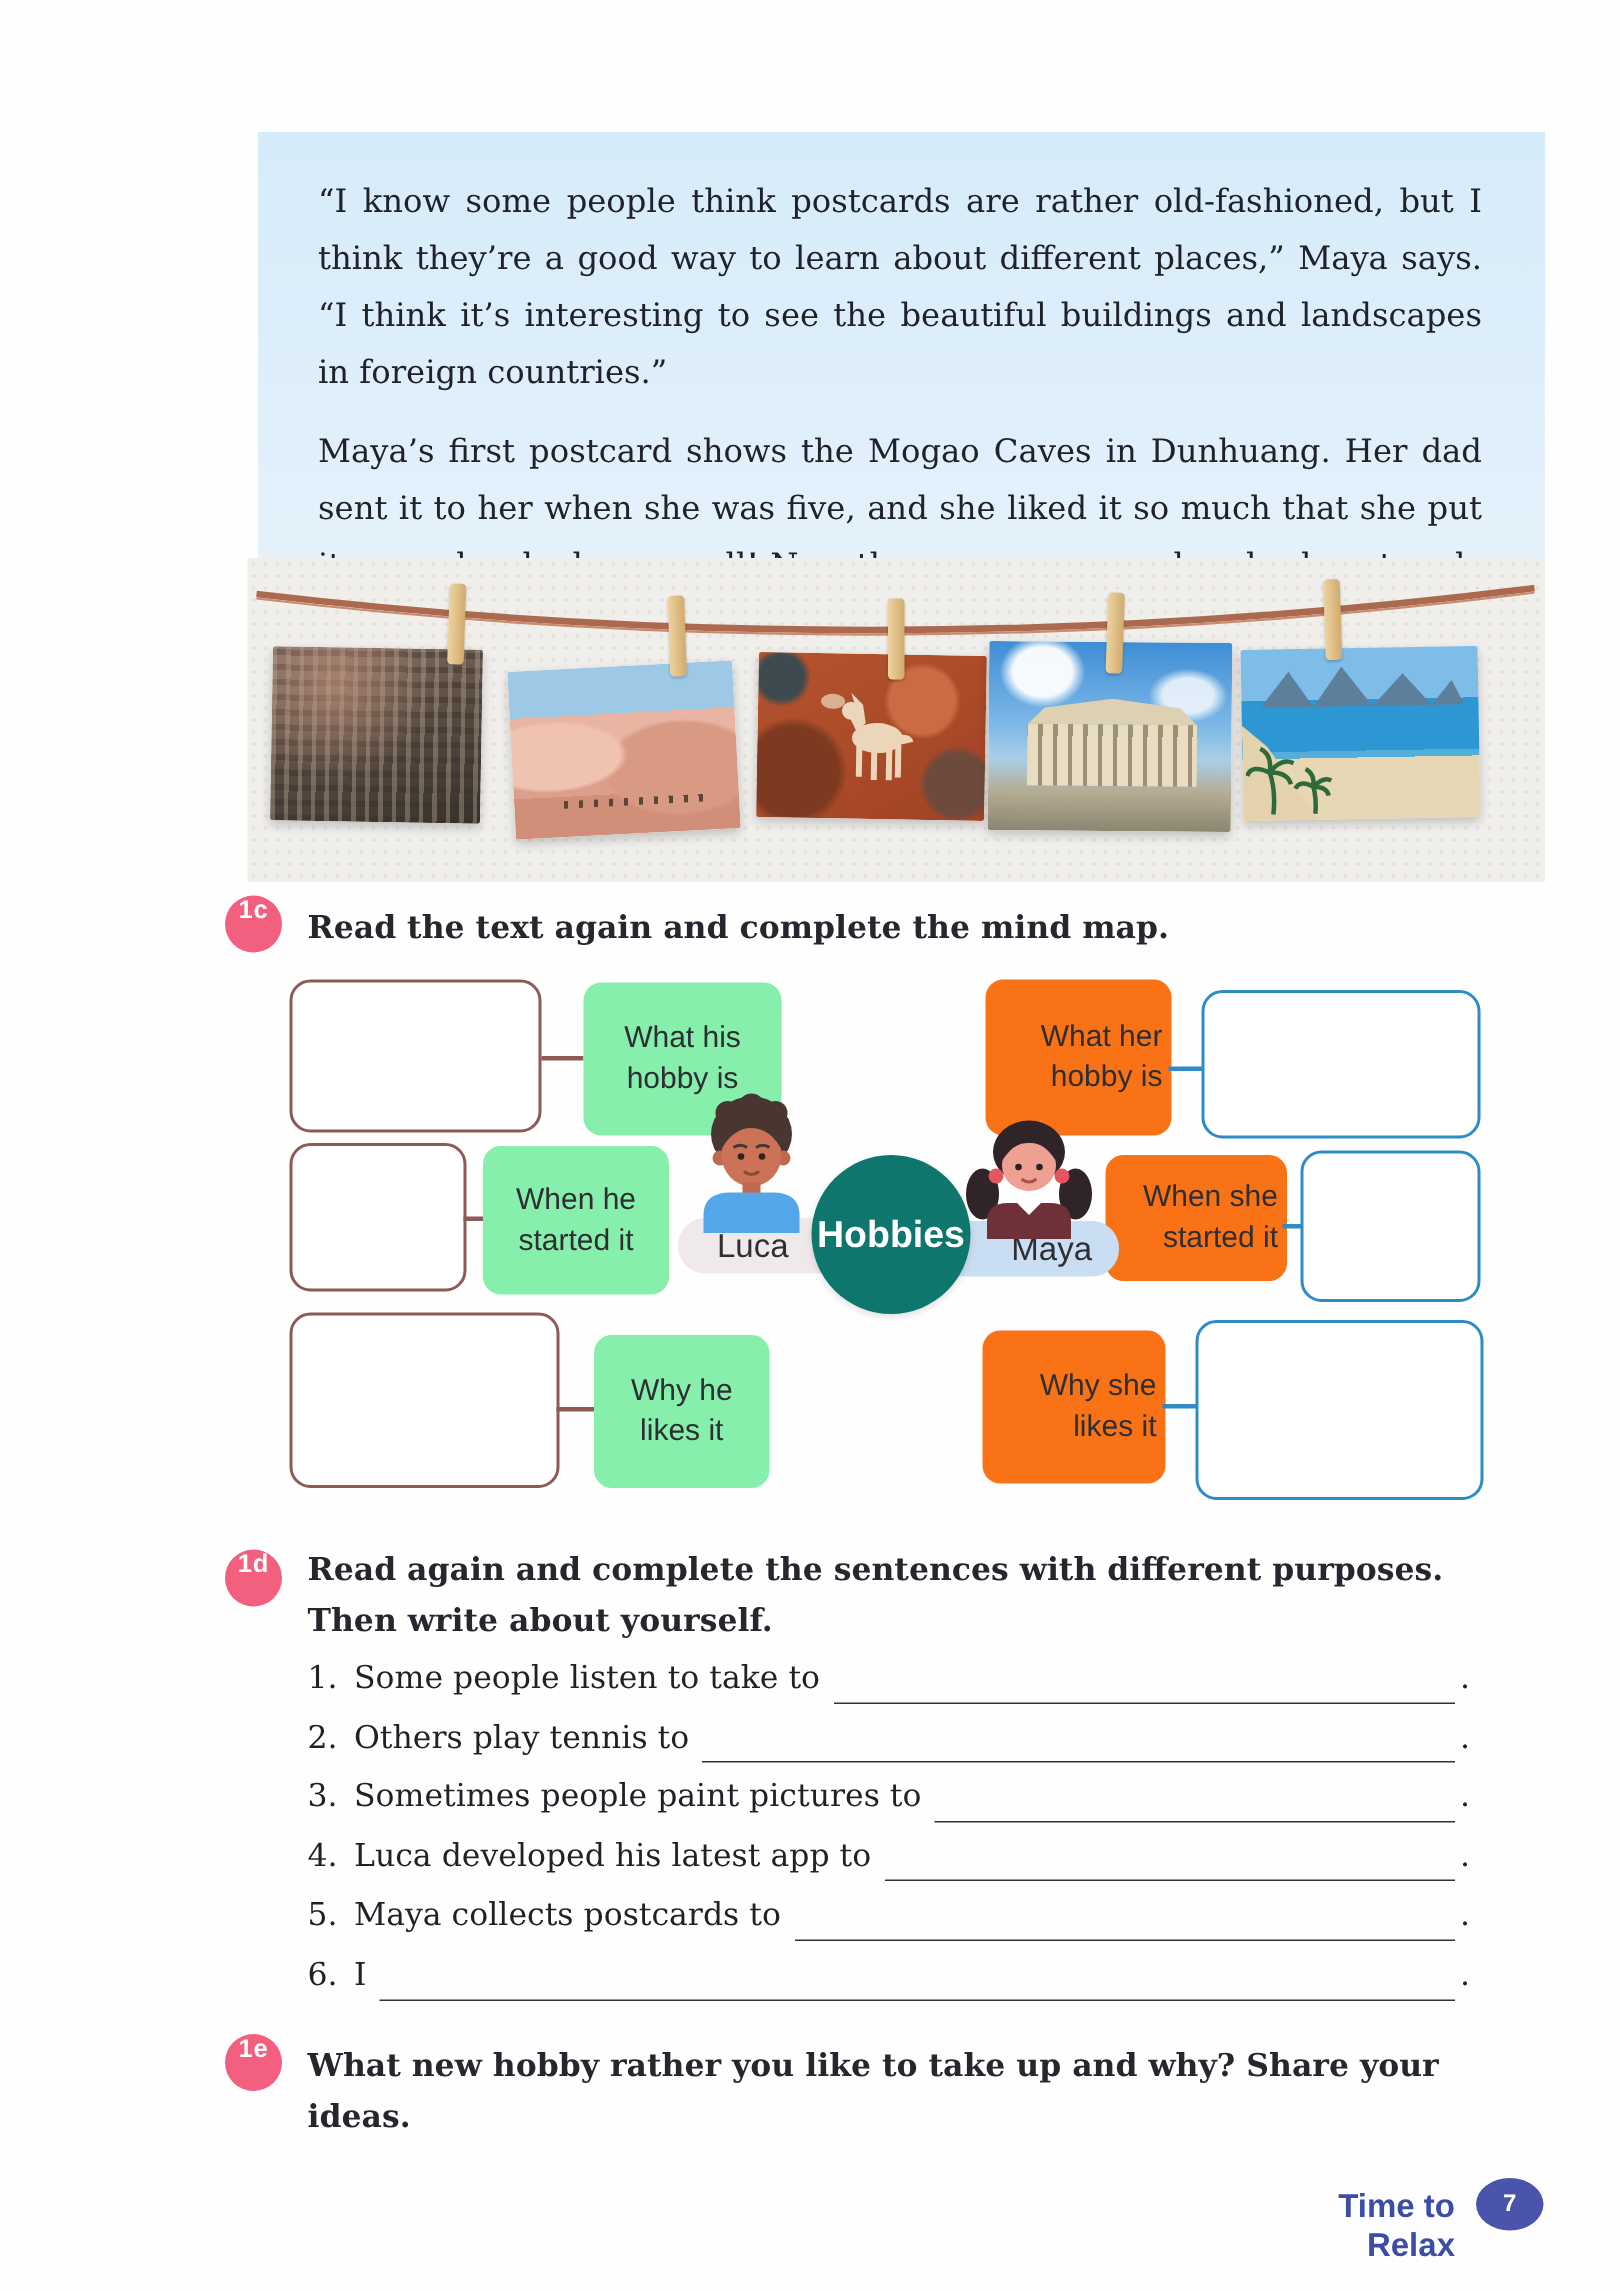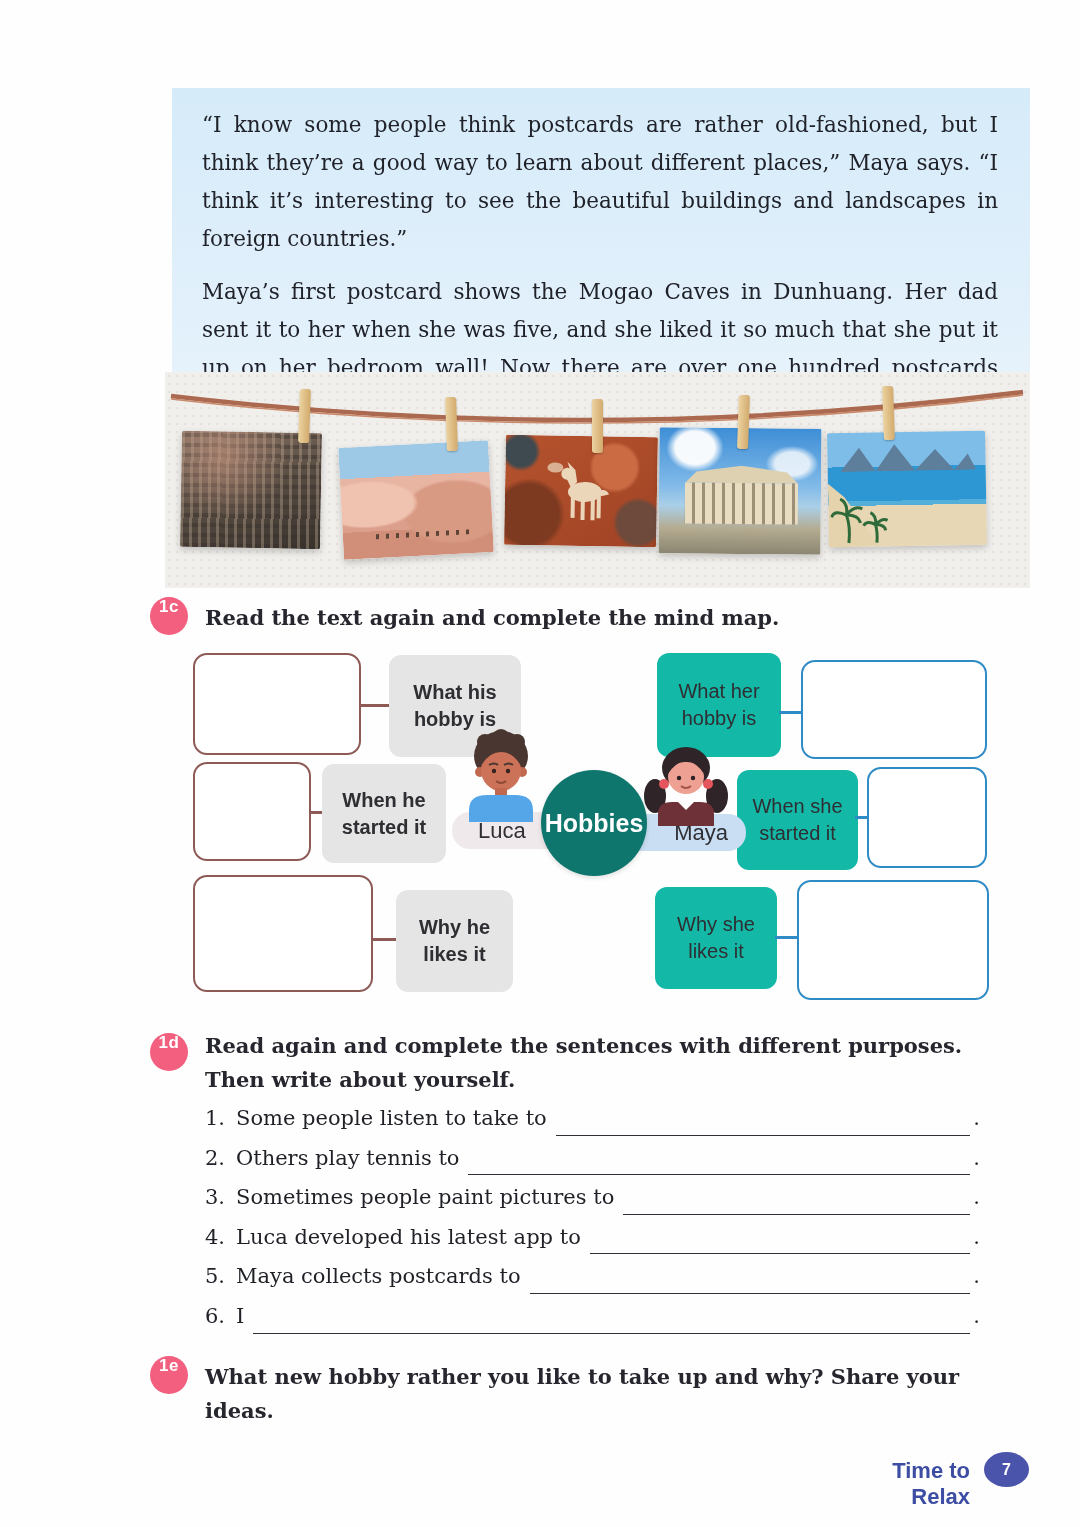--- a/index.html
+++ b/index.html
@@ -3,21 +3,21 @@
 <meta charset="utf-8">
 <style>
   html,body{margin:0;padding:0;background:#ffffff;}
   .page{position:relative;width:1080px;height:1527px;background:#fefefe;overflow:hidden;
         font-family:"Liberation Sans",sans-serif;}
 
   
   .passage{position:absolute;left:172px;top:88px;width:858px;box-sizing:border-box;
            padding:16px 30px 18px 28px;
            background:linear-gradient(180deg,#d6ebf9 0%,#e1f0fb 55%,#edf6fd 100%);}
-  .passage p{margin:2px;font-family:"DejaVu Serif",serif;font-size:21.5px;line-height:38px;
+  .passage p{margin:12px;font-family:"DejaVu Serif",serif;font-size:21.5px;line-height:38px;
              color:#20222a;text-align:justify;}
   .passage p + p{margin-top:15px;}
 
   
   .photo-wall{position:absolute;left:165px;top:372px;width:865px;height:216px;
               background-color:#f1efec;
               background-image:radial-gradient(#e3e0da 1px,transparent 1.3px);
               background-size:8px 8px;overflow:hidden;}
   .rope-svg{position:absolute;left:0;top:0;z-index:1;}
   .pin{position:absolute;width:11px;height:54px;z-index:3;border-radius:3px;
@@ -66,22 +66,22 @@
   .badge{position:absolute;width:38px;height:38px;border-radius:50%;background:#f25f7f;
          color:#fff;display:flex;align-items:flex-start;justify-content:center;
          font:700 17px "Liberation Sans",sans-serif;letter-spacing:.5px;}
   .sec-title{position:absolute;font-family:"DejaVu Serif",serif;font-weight:700;
              font-size:21px;color:#26262e;line-height:34px;}
 
   
   .map-label{position:absolute;border-radius:12px;display:flex;align-items:center;
              justify-content:center;text-align:center;font-size:20px;line-height:27px;
              color:#2e2e33;padding:6px;box-sizing:border-box;}
-  .pink{background:#e5e5e5;font-weight:bold;}
-  .blue{background:#14b8a6;}
+  .pink{background:#86efac;}
+  .blue{background:#f97316;text-align:right;}
   .map-empty{position:absolute;background:#fff;border-radius:14px;box-sizing:border-box;}
   .maroon-b{border:2.5px solid #8d5a56;}
   .blue-b{border:2.5px solid #2f8bc5;}
   .map-line{position:absolute;height:2.5px;}
   .name-bar{position:absolute;height:37px;border-radius:18px;display:flex;align-items:center;
             font-size:22px;color:#2e2e33;z-index:1;}
   .char{position:absolute;z-index:2;}
   .hub{position:absolute;left:541px;top:770px;width:106px;height:106px;border-radius:50%;
        background:#0f766e;display:flex;align-items:center;justify-content:center;
        color:#fff;font-weight:700;font-size:25px;z-index:3;box-shadow:0 2px 5px rgba(0,0,0,.12);}
@@ -176,21 +176,21 @@
     <div class="map-label pink" style="left:322px;top:764px;width:124px;height:99px;">When he started it</div>
 
     <div class="map-empty maroon-b" style="left:193px;top:875px;width:180px;height:117px;"></div>
     <div class="map-line" style="left:371px;top:938px;width:27px;background:#8d5a56;"></div>
     <div class="map-label pink" style="left:396px;top:890px;width:117px;height:102px;">Why he likes it</div>
 
     <div class="map-label blue" style="left:657px;top:653px;width:124px;height:104px;">What her hobby is</div>
     <div class="map-line" style="left:779px;top:711px;width:24px;background:#2f8bc5;"></div>
     <div class="map-empty blue-b" style="left:801px;top:660px;width:186px;height:99px;"></div>
 
-    <div class="map-label blue" style="left:737px;top:770px;width:121px;height:100px;">When she started it</div>
+    <div class="map-label blue" style="left:737px;top:770px;width:121px;height:84px;">When she started it</div>
     <div class="map-line" style="left:855px;top:816px;width:14px;background:#2f8bc5;"></div>
     <div class="map-empty blue-b" style="left:867px;top:767px;width:120px;height:101px;"></div>
 
     <div class="map-label blue" style="left:655px;top:887px;width:122px;height:102px;">Why she likes it</div>
     <div class="map-line" style="left:775px;top:936px;width:24px;background:#2f8bc5;"></div>
     <div class="map-empty blue-b" style="left:797px;top:880px;width:192px;height:120px;"></div>
 
     <div class="name-bar" style="left:452px;top:812px;width:155px;background:#f0e9ec;padding-left:26px;">
       <span>Luca</span>
     </div>

